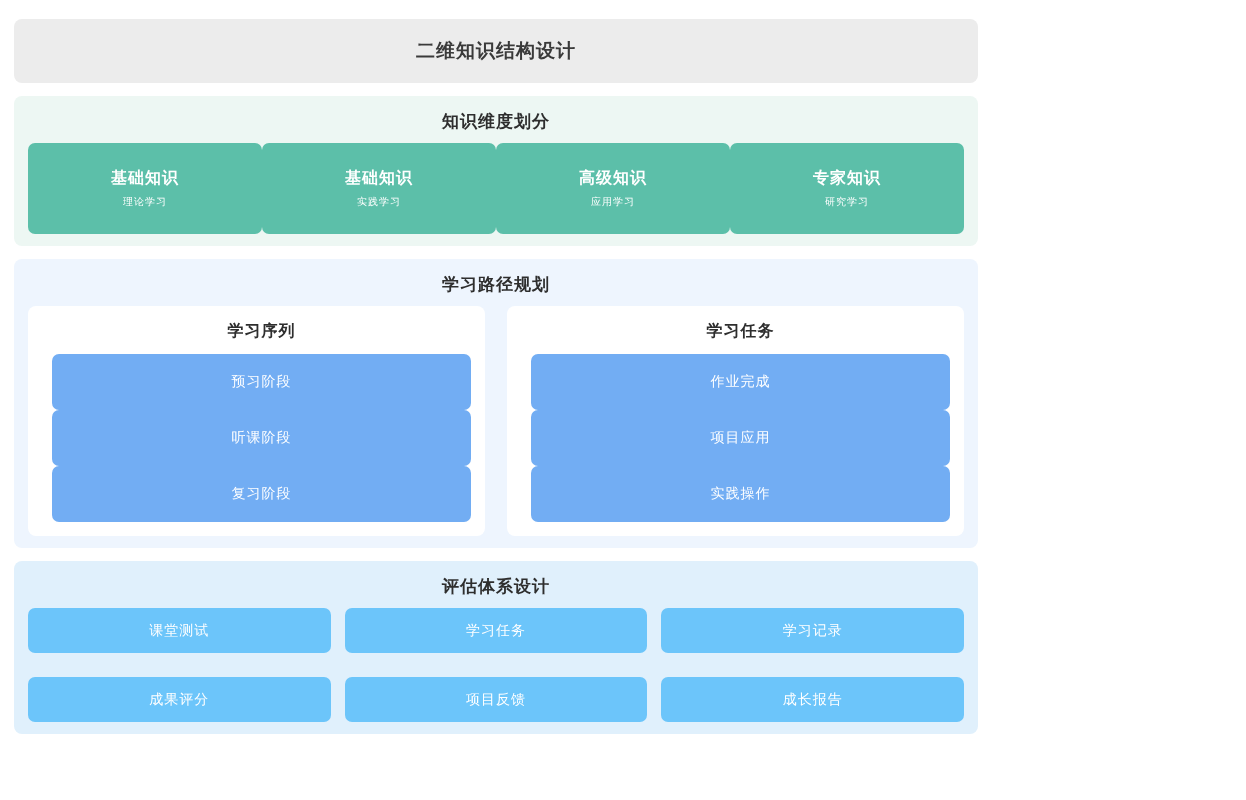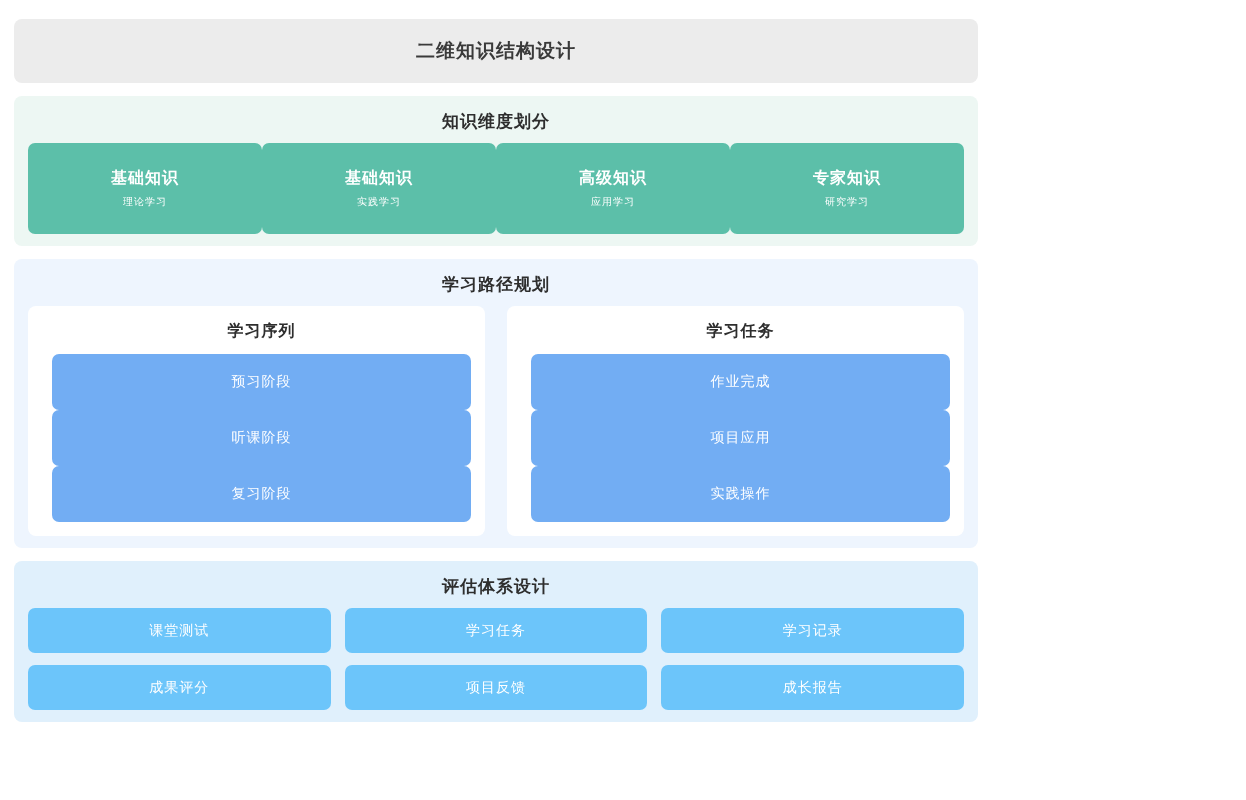--- a/index.html
+++ b/index.html
@@ -130,21 +130,21 @@
   }
 
   
   .sec-eval {
     background: #e0f0fc;
   }
   .eval-grid {
     display: grid;
     grid-template-columns: repeat(3, 1fr);
     grid-auto-rows: 45px;
-    gap: 12px 14px;
+    gap: 24px 14px;
   }
   .eval-item {
     background: #6cc5fa;
     border-radius: 7px;
     display: flex;
     align-items: center;
     justify-content: center;
     color: #ffffff;
     font-size: 14px;
     letter-spacing: 1px;

